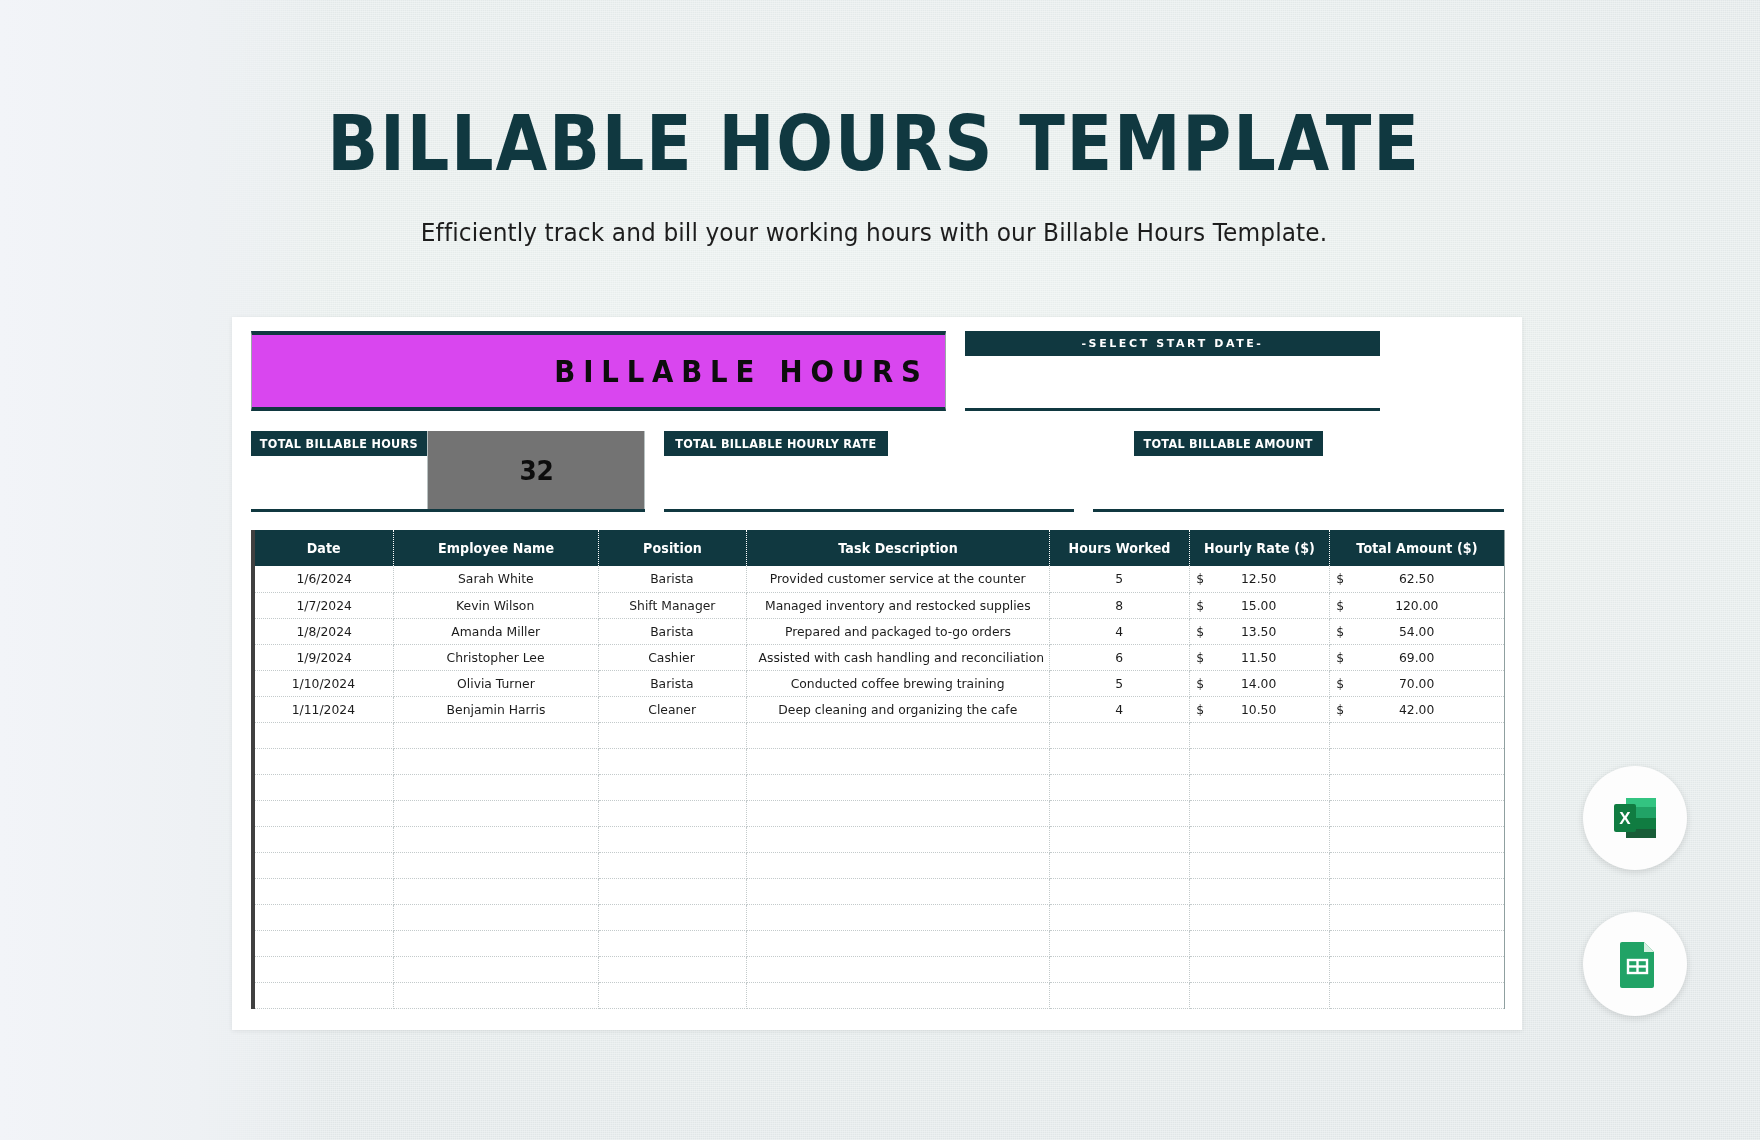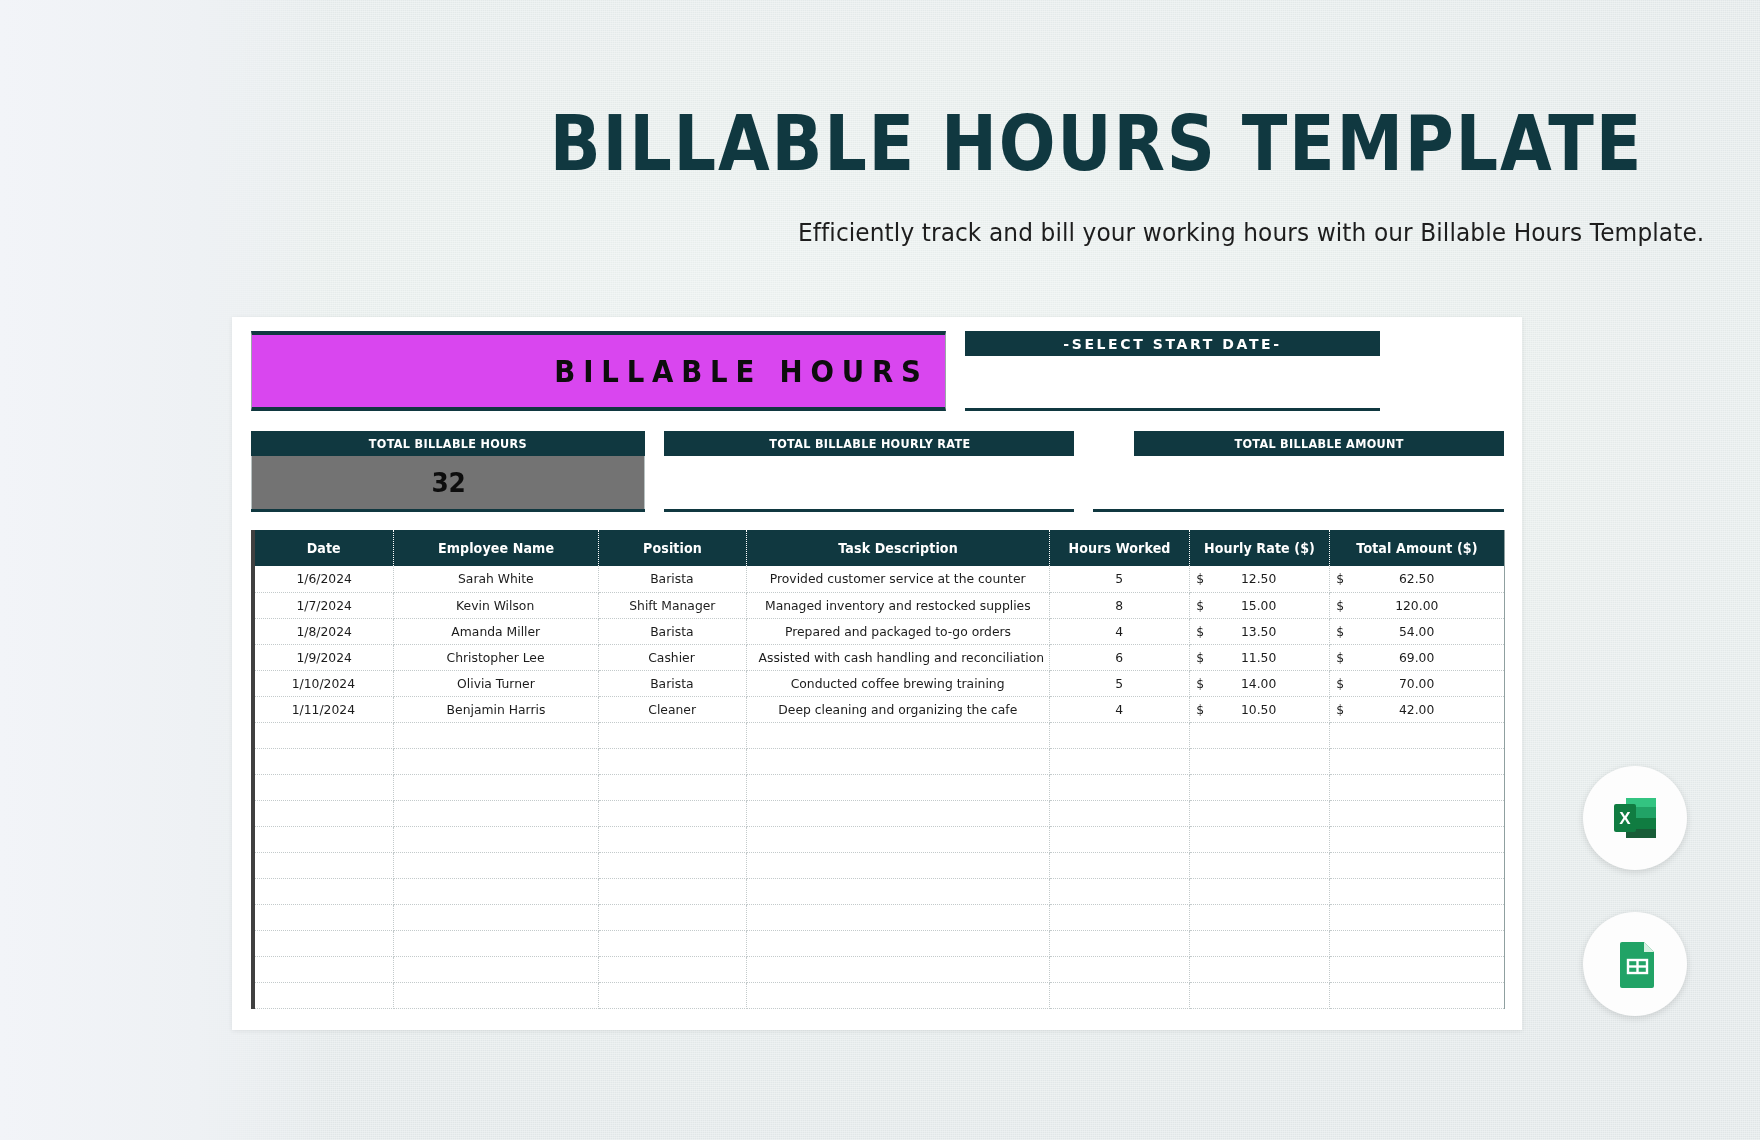--- a/index.html
+++ b/index.html
@@ -37,21 +37,21 @@
     position: absolute;
     left: 0; top: 0; bottom: 0; width: 330px;
     background: linear-gradient(90deg, #f2f4f8 0%, #eef1f4 60%, rgba(238,242,241,0) 100%);
   }
 
   
   #page-head {
     position: absolute;
     top: 106px;
     left: 0; right: 12px;
-    text-align: right;
+    text-align: center;
     z-index: 3;
   }
   #main-title {
     font-family: "DejaVu Sans", sans-serif;
     font-weight: 700;
     font-size: 76px;
     letter-spacing: 2px;
     color: #103840;
     line-height: 1;
     transform: scaleX(.88);
@@ -121,21 +121,21 @@
   }
   #date-label {
     background: #103840;
     color: #ffffff;
     height: 25px;
     display: flex;
     align-items: center;
     justify-content: center;
     font-family: "DejaVu Sans", sans-serif;
     font-weight: 700;
-    font-size: 14px;
+    font-size: 11px;
     letter-spacing: 2.6px;
   }
   #date-value-wrap {
     flex: 1;
     background: #fff;
     border-left: 1px solid #b9c2c2;
     border-right: 1px solid #b9c2c2;
     display: flex;
     align-items: center;
     padding: 0 4px;
@@ -170,21 +170,21 @@
 
   
   .stats-row {
     display: flex;
     gap: 19px;
     margin-top: 20px;
     height: 81px;
   }
   .stat-box {
     display: flex;
-    flex-direction: column;
+    flex-direction: row;
     border-bottom: 3px solid #103840;
   }
   .stat-box.w-a { width: 399px; }
   .stat-box.w-b { width: 415px; }
   .stat-box.w-c { width: 415px; padding-left: 41px; }
 
   .stat-label {
     background: #103840;
     color: #ffffff;
     height: 25px;

